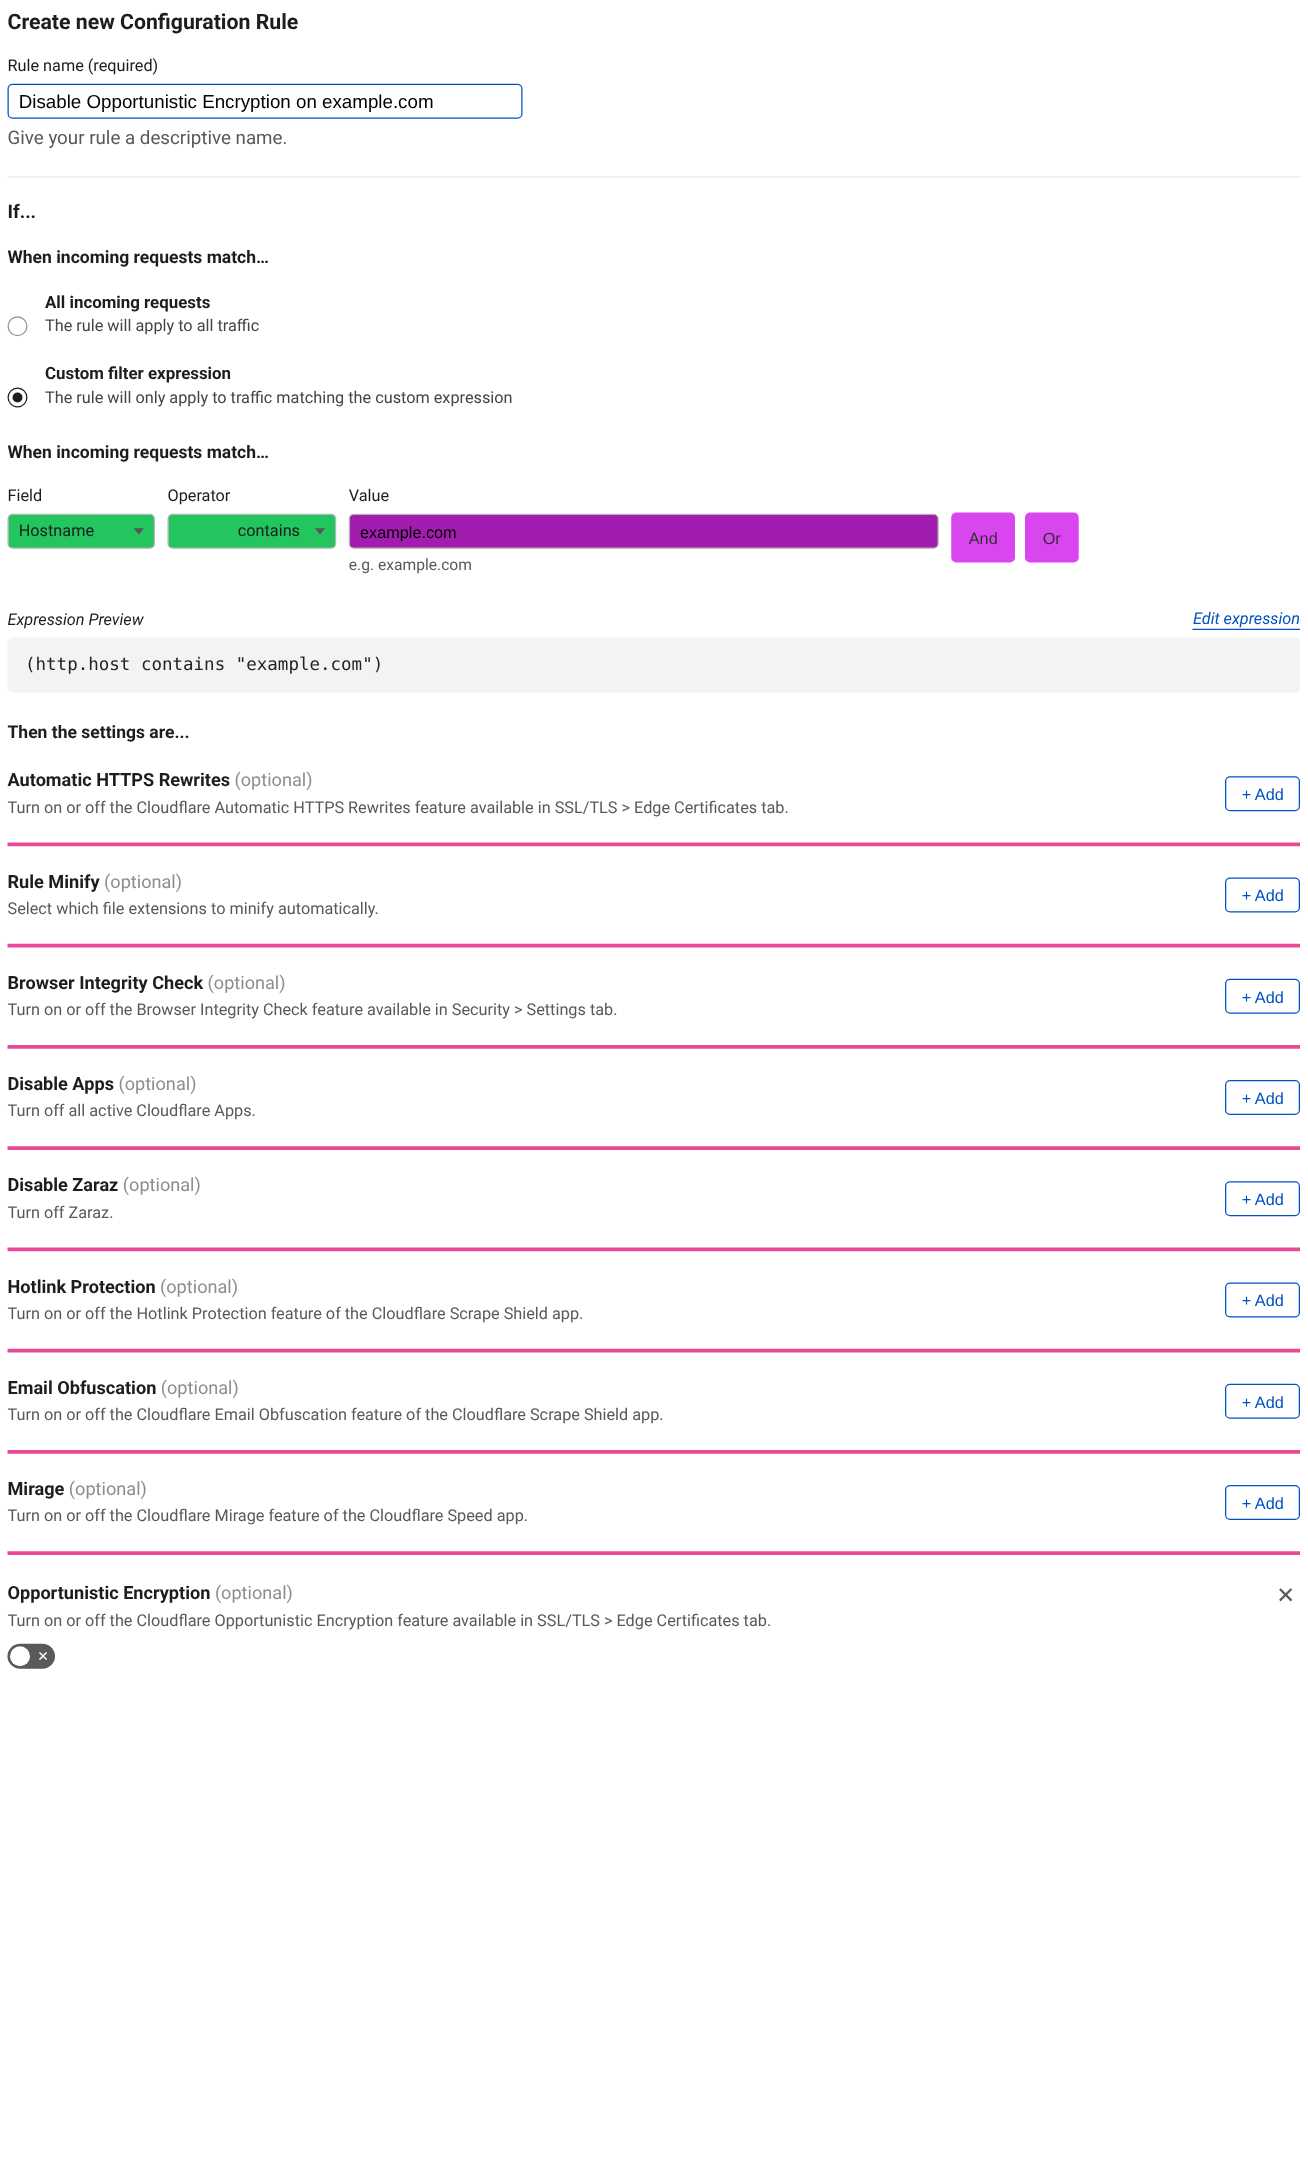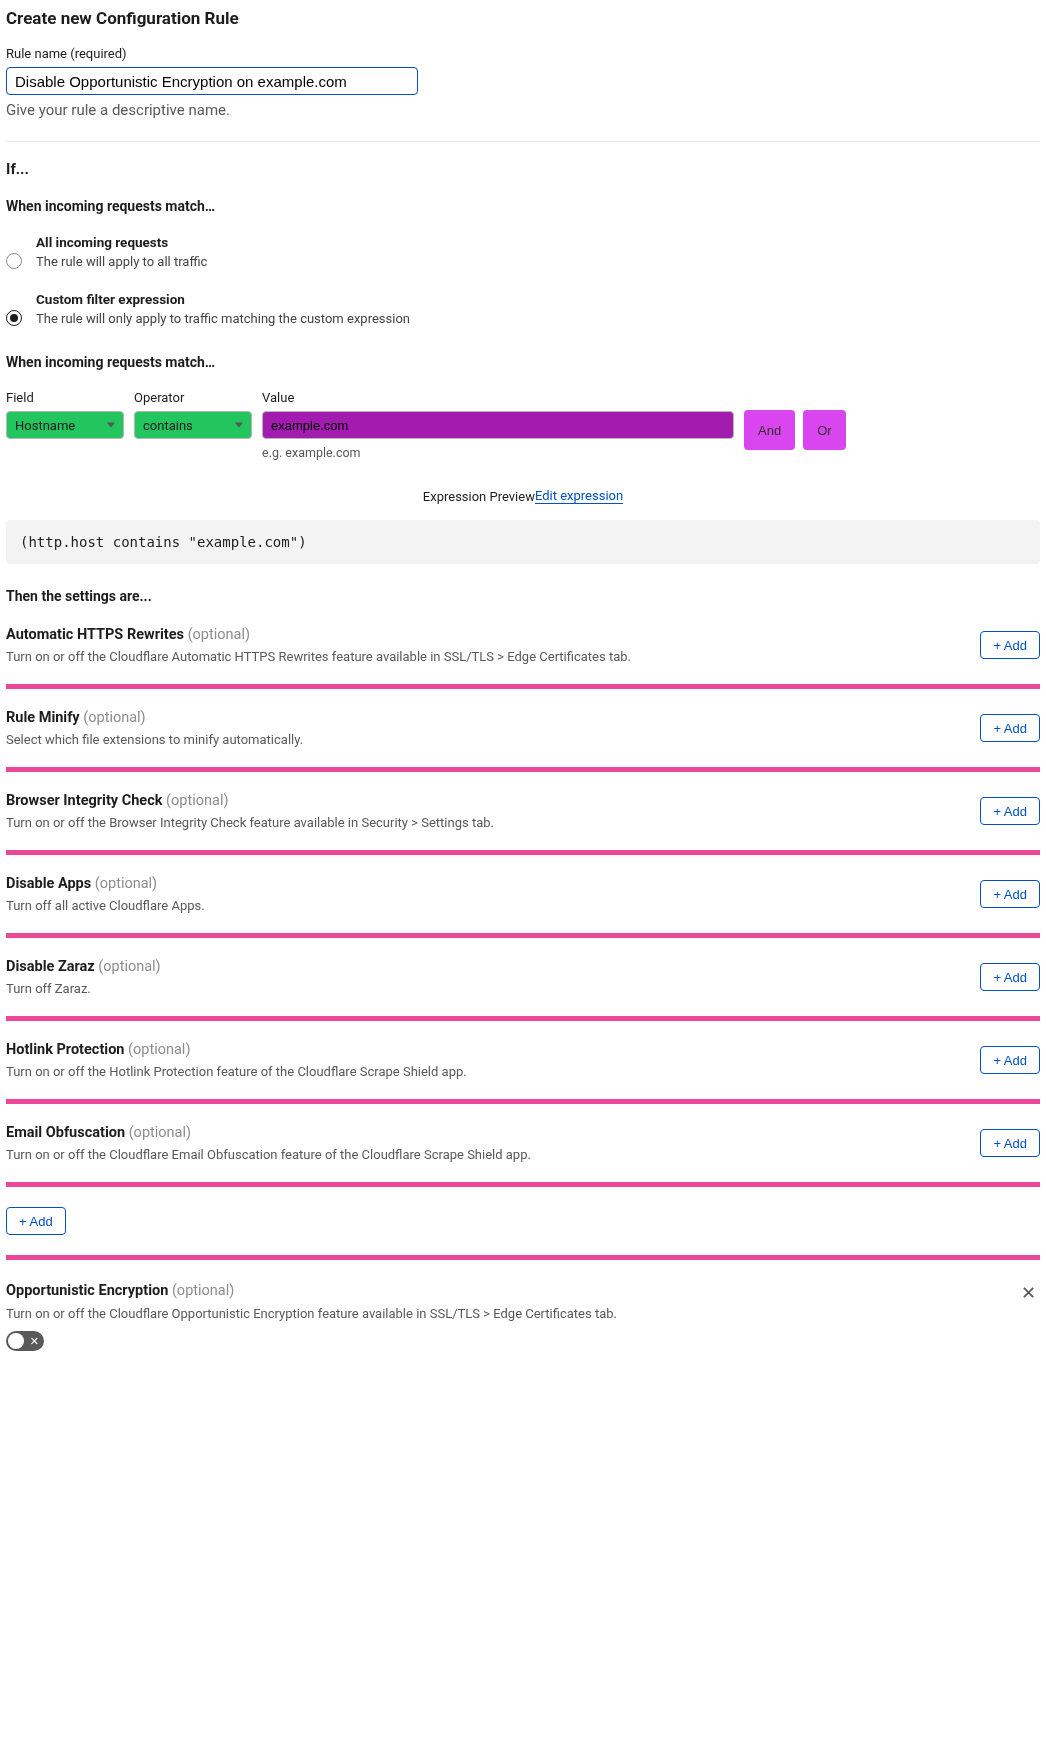--- a/index.html
+++ b/index.html
@@ -73,21 +73,21 @@
     background: #22c55e;
     padding: 0 28px 0 8px;
     font-size: 13px;
     display:flex; align-items:center; position:relative; cursor:pointer;
   }
   .select .caret {
     position:absolute; right:8px; top:50%; transform:translateY(-50%);
     width:0;height:0;border-left:4px solid transparent;border-right:4px solid transparent;border-top:5px solid #555;
   }
   .field-col .select.field { width: 118px; }
-  .op-col .select.op { width: 118px; }
+  .op-col .select.op { width: 135px; justify-content: flex-end; }
   .value-input {
     height: 28px;
     border: 1px solid #b6b6b6;
     border-radius: 4px;
     padding: 0 8px;
     font-size: 13px;
     background: #a21caf;
     width: 472px;
   }
   .btn-gray {
@@ -95,37 +95,37 @@
     border: 0;
     border-radius: 4px;
     background: #d946ef;
     color: #313131;
     font-size: 13px;
     padding: 0 14px;
     cursor: pointer;
     text-align: right;
   }
   .hint { font-size: 12.5px; color: #595959; margin-top: 6px; }
-  .prev-row { display:flex; justify-content:center; align-items:flex-end; margin-top: 28px; margin-bottom:16px;}
+  .prev-row { display:flex; justify-content:space-between; align-items:flex-end; margin-top: 28px; margin-bottom:6px;font-style:italic;}
   .prev-label { font-size: 13px; color:#1d1d1d; }
   .edit-link { font-size: 13px; color: #0051c3; border-bottom: 1px solid #0051c3; cursor:pointer; }
   .codebox {
     background: #f3f3f3;
     border-radius: 4px;
     padding: 14px 14px;
     font-family: ui-monospace, SFMono-Regular, Menlo, Consolas, monospace;
     font-size: 14px;
     color: #222;
     margin-bottom: 24px;
   }
   .then-h { font-size: 14px; font-weight:700; margin-bottom: 22px; }
   .setting {
     display:flex; justify-content:space-between; align-items:center;
     padding: 20px 0;
-    border-bottom: 5px solid #ec4899;
+    border-bottom: 3px solid #ec4899;
   }
   .setting:first-of-type { padding-top: 0; }
   .setting .left .s-title { font-size: 14.5px; margin-bottom: 6px; }
   .setting .left .s-title .name { font-weight: 700; color:#1d1d1d; }
   .setting .left .s-title .opt { font-weight: 400; color:#8d8d8d; }
   .setting .left .s-desc { font-size: 13px; color: #595959; }
   .add-btn {
     height: 28px;
     border: 1px solid #0051c3;
     color: #0051c3;
@@ -290,20 +290,27 @@
     <div class="left">
       <div class="s-title">
         <span class="name">Email Obfuscation</span>
         <span class="opt">(optional)</span>
       </div>
       <div class="s-desc">Turn on or off the Cloudflare Email Obfuscation feature of the Cloudflare Scrape Shield app.</div>
     </div>
     <button class="add-btn">+ Add</button>
   </div>
     <div class="setting">
+    <div class="left">
+      <div class="s-title">
+        <span class="name">Mirage</span>
+        <span class="opt">(optional)</span>
+      </div>
+      <div class="s-desc">Turn on or off the Cloudflare Mirage feature of the Cloudflare Speed app.</div>
+    </div>
     <button class="add-btn">+ Add</button>
   </div>
   </div>
 
 <div class="setting last">
   <div class="left" style="width:100%;">
     <div style="display:flex; justify-content:space-between; align-items:center;">
       <div class="s-title">
         <span class="name">Opportunistic Encryption</span>
         <span class="opt">(optional)</span>

